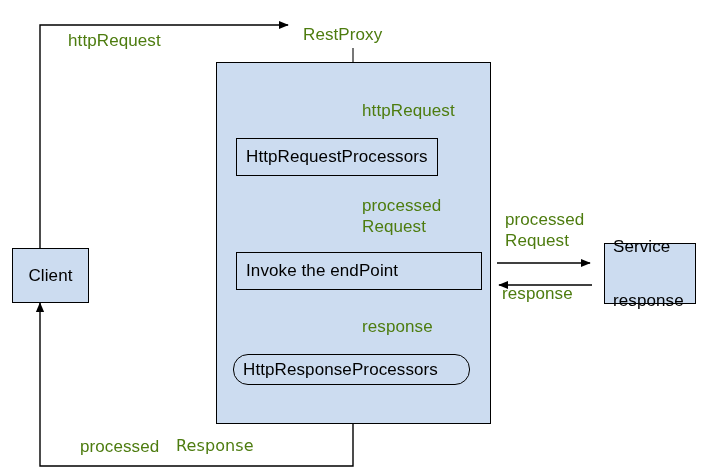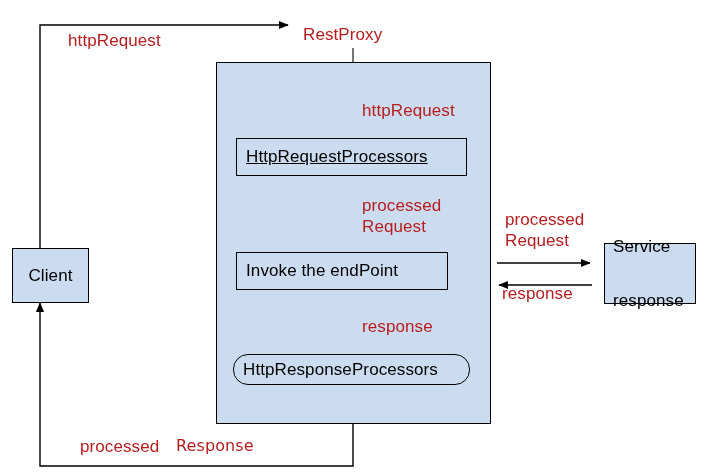--- a/index.html
+++ b/index.html
@@ -53,21 +53,21 @@
     flex-direction: column;
     align-items: flex-start;
     line-height: 1.02;
     padding-left: 8px;
     gap: 36px;
   }
   .label {
     position: absolute;
     font-size: 17px;
     line-height: 1.14;
-    color: #b91c1c;
+    color: #4d7c0f;
     white-space: pre;
     letter-spacing: 0.1px;
   }
   .label.alt-face { font-family: "DejaVu Sans", sans-serif; font-size: 16px; }
 </style>
 </head>
 <body>
 
 <div id="diagram-root">
 
@@ -128,25 +128,25 @@
 
   <div class="label" style="left:502px; top:284px;">response</div>
 
   <div class="label" style="left:80px; top:437px;">processed</div>
   <div class="label alt-face" style="left:176px; top:437px;">Response</div>
 
   <div class="node center" style="left:12px; top:248px; width:77px; height:55px;">
     <span>Client</span>
   </div>
 
-  <div class="node lead" style="left:236px; top:138px; width:231px; height:38px;text-decoration:underline;">
+  <div class="node lead" style="left:236px; top:138px; width:202px; height:38px;">
     <span>HttpRequestProcessors</span>
   </div>
 
-  <div class="node lead" style="left:236px; top:252px; width:212px; height:38px;">
+  <div class="node lead" style="left:236px; top:252px; width:246px; height:38px;">
     <span>Invoke the endPoint</span>
   </div>
 
   <div class="node lead" style="left:233px; top:354px; width:237px; height:31px;border-radius:15px;">
     <span>HttpResponseProcessors</span>
   </div>
 
   <div class="node svc-stack" style="left:604px; top:243px; width:92px; height:61px; justify-content:center;">
     <span>Service</span>
     <span>response</span>

